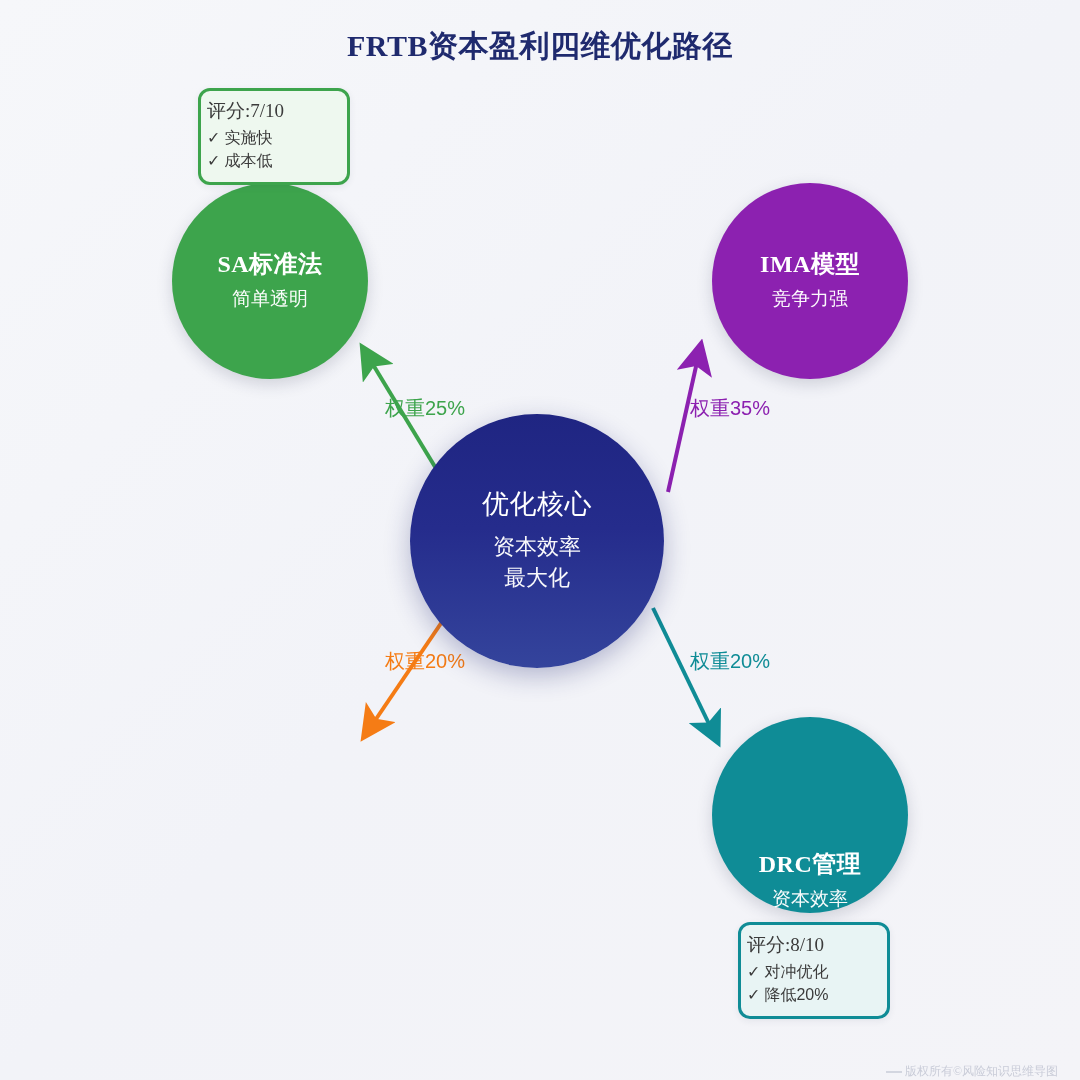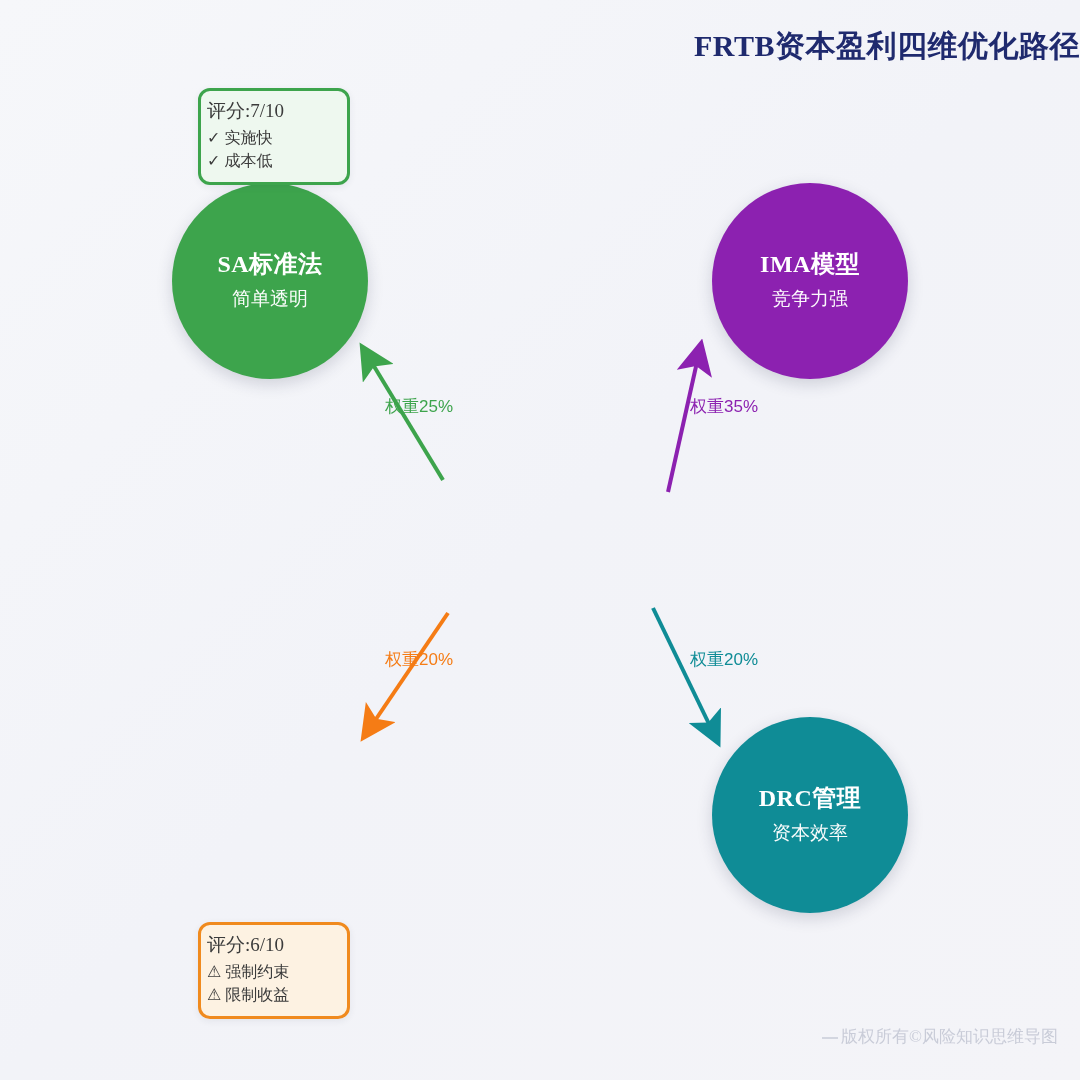--- a/index.html
+++ b/index.html
@@ -22,21 +22,21 @@
     height: 1080px;
     background: linear-gradient(135deg, #f6f7fa 0%, #f2f3f8 50%, #f4f4f8 100%);
   }
 
   
   #title {
     position: absolute;
     top: 26px;
     left: 0;
     width: 1080px;
-    text-align: right;
+    text-align: center;
     font-family: "Liberation Serif", serif;
     font-weight: bold;
     font-size: 30px;
     letter-spacing: 0.5px;
     color: #1f2a6e;
   }
 
   
   #arrow-layer {
     position: absolute;
@@ -96,21 +96,21 @@
   }
   #node-center .node-sub {
     font-size: 22px;
     margin-top: 10px;
   }
 
   
   #node-sa     { left: 172px; top: 183px; width: 196px; height: 196px; background: #3da44c; }
   #node-ima    { left: 712px; top: 183px; width: 196px; height: 196px; background: #8c21b0; }
   #node-floor  { left: 172px; top: 717px; width: 196px; height: 196px; background: #f57c15; }
-  #node-drc    { left: 712px; top: 717px; width: 196px; height: 196px; background: #0f8c96; }
+  #node-drc    { left: 712px; top: 717px; width: 196px; height: 196px; background: #0f8c96; justify-content: flex-end; }
 
   
   .card {
     position: absolute;
     width: 152px;
     border-radius: 12px;
     border: 3px solid #999;
     padding: 9px 6px 10px 6px;
     text-align: left;
     background: #fff;
@@ -137,35 +137,35 @@
 
   #card-sa    { left: 198px; top: 88px;  border-color: #3da44c; background: #eef8ef; }
   #card-ima   { left: 738px; top: 88px;  border-color: #9124b4; background: #f7eefb; }
   #card-floor { left: 198px; top: 922px; border-color: #f08a1e; background: #fdf2e2; }
   #card-drc   { left: 738px; top: 922px; border-color: #0f8c96; background: #e8f4f4; }
 
   
   .arrow-label {
     position: absolute;
     font-family: "Liberation Sans", sans-serif;
-    font-size: 17px;
+    font-size: 20px;
     white-space: nowrap;
   }
   #label-sa    { left: 385px; top: 395px; color: #3da44c; }
   #label-ima   { left: 690px; top: 395px; color: #8c21b0; }
   #label-floor { left: 385px; top: 648px; color: #f57c15; }
   #label-drc   { left: 690px; top: 648px; color: #0f8c96; }
 
   
   #watermark {
     position: absolute;
     right: 22px;
-    bottom: 32px;
+    bottom: 0;
     font-family: Liberation Serif, serif;
-    font-size: 17px;
+    font-size: 12px;
     color: #c9ccd8;
     white-space: nowrap;
   }
   #watermark .wm-dash {
     display: inline-block;
     width: 16px;
     height: 2px;
     background: #d3d6e0;
     vertical-align: middle;
     margin-right: 3px;
@@ -201,20 +201,27 @@
     <line x1="448" y1="613" x2="374" y2="722" stroke="#f57c15" stroke-width="4" marker-end="url(#ah-orange)"></line>
 
     <line x1="653" y1="608" x2="710" y2="726" stroke="#0f8c96" stroke-width="4" marker-end="url(#ah-teal)"></line>
   </svg>
 
   <div class="arrow-label" id="label-sa">权重25%</div>
   <div class="arrow-label" id="label-ima">权重35%</div>
   <div class="arrow-label" id="label-floor">权重20%</div>
   <div class="arrow-label" id="label-drc">权重20%</div>
 
+  <div class="node" id="node-center">
+    <div class="node-title">优化核心</div>
+    <div class="node-sub">
+      <div>资本效率</div>
+      <div>最大化</div>
+    </div>
+  </div>
 
   <div class="node" id="node-sa">
     <div class="node-title">SA标准法</div>
     <div class="node-sub">简单透明</div>
   </div>
 
   <div class="card" id="card-sa">
     <div class="card-score">评分:7/10</div>
     <div class="card-item">
       <span class="mark">✓</span><span>实施快</span>
@@ -224,33 +231,33 @@
     </div>
   </div>
 
   <div class="node" id="node-ima">
     <div class="node-title">IMA模型</div>
     <div class="node-sub">竞争力强</div>
   </div>
 
 
 
-  <div class="card" id="card-floor">
-    <div class="card-score">评分:6/10</div>
-    <div class="card-item">
-      <span class="mark">⚠</span><span>强制约束</span>
-    </div>
-    <div class="card-item">
-      <span class="mark">⚠</span><span>限制收益</span>
-    </div>
-  </div>
 
   <div class="node" id="node-drc">
     <div class="node-title">DRC管理</div>
     <div class="node-sub">资本效率</div>
   </div>
 
+  <div class="card" id="card-drc">
+    <div class="card-score">评分:8/10</div>
+    <div class="card-item">
+      <span class="mark">✓</span><span>对冲优化</span>
+    </div>
+    <div class="card-item">
+      <span class="mark">✓</span><span>降低20%</span>
+    </div>
+  </div>
 
   <div id="watermark">
     <span class="wm-dash"></span><span>版权所有©风险知识思维导图</span>
   </div>
 
 </div>
 
 </body></html>

